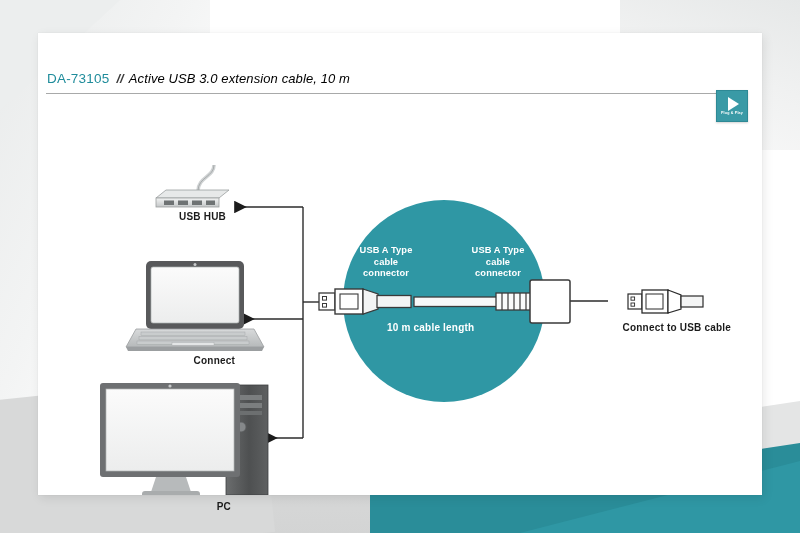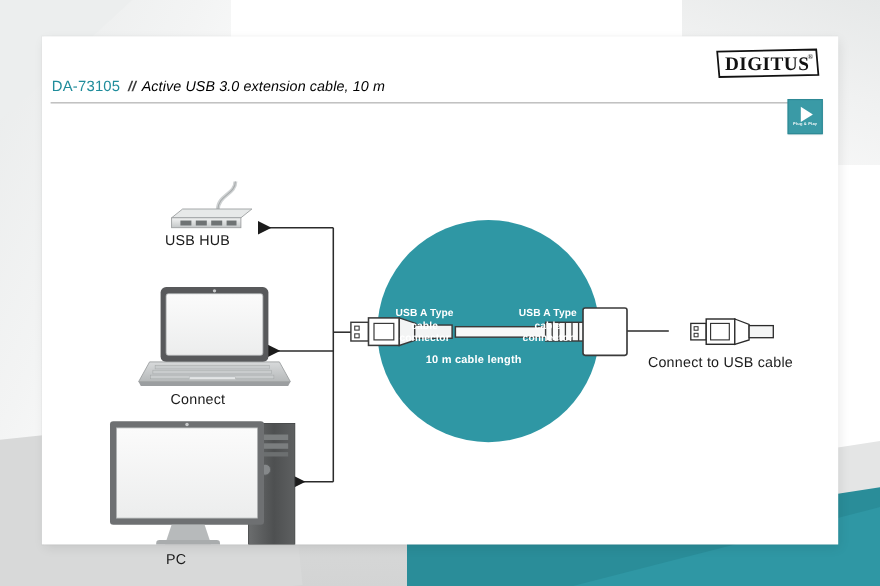--- a/index.html
+++ b/index.html
@@ -89,26 +89,26 @@
   .badge .blabel{
     color:#ffffff;font-size:3.6px;font-weight:bold;letter-spacing:.2px;
     margin-top:1.5px;line-height:1;white-space:nowrap;
   }
 
   
   .diagram{position:absolute;left:0;top:64px;width:724px;height:398px;}
   .diagram > svg{position:absolute;left:0;top:0;}
 
   .dev-label{
-    position:absolute;font-size:13px;font-weight:normal;color:#1b1b1b;
-    letter-spacing:.2px;white-space:nowrap;text-align:left;
+    position:absolute;font-size:10px;font-weight:bold;color:#1b1b1b;
+    letter-spacing:.2px;white-space:nowrap;text-align:right;
   }
   .circle-label{
     position:absolute;color:#ffffff;font-weight:bold;font-size:9.3px;
-    line-height:11.5px;text-align:center;white-space:nowrap;letter-spacing:.1px;margin-top:34px;
+    line-height:11.5px;text-align:center;white-space:nowrap;letter-spacing:.1px;
   }
   .cable-len{
     position:absolute;color:#ffffff;font-weight:bold;font-size:10px;
     letter-spacing:.2px;white-space:nowrap;
   }
 </style>
 </head>
 <body>
 
 <div id="stage">
@@ -123,27 +123,20 @@
   <div class="bg-teal-band">
     <svg width="430" height="150" viewBox="0 0 430 150">
       <polygon points="0,110 430,45 430,150 0,150" fill="#2f97a4"></polygon>
       <polygon points="0,110 430,45 430,78 150,150 0,150" fill="#2a8d99"></polygon>
       <polygon points="352,30 430,18 430,60 352,72" fill="#e4e5e5"></polygon>
     </svg>
   </div>
 
   <div class="card">
 
-    <div class="logo">
-      <svg width="96" height="30" viewBox="0 0 96 30">
-        <polygon points="2,4 92,2 94,25 4,27" fill="#ffffff" stroke="#111111" stroke-width="1.6"></polygon>
-        <text x="9" y="21" font-family="Liberation Serif, serif" font-size="17.5" font-weight="bold" fill="#111111" letter-spacing="0.4">DIGITUS</text>
-        <text x="84" y="11" font-family="Liberation Serif, serif" font-size="7" fill="#111111">®</text>
-      </svg>
-    </div>
 
     <div class="header-title">
       <span class="sku">DA-73105</span><span class="sep">//</span><span class="desc">Active USB 3.0 extension cable, 10 m</span>
     </div>
     <div class="header-rule"></div>
 
     <div class="badge">
       <div class="chev"></div>
       <div class="blabel">Plug &amp; Play</div>
     </div>

